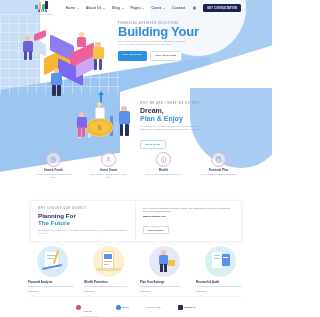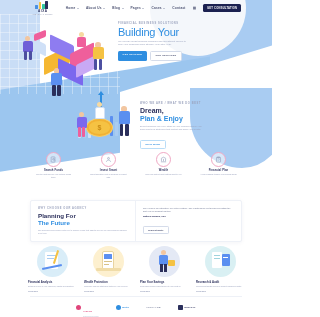--- a/index.html
+++ b/index.html
@@ -94,21 +94,21 @@
   }
 
   
   .hero { position: absolute; left: 0; top: 16px; width: 272px; height: 76px; z-index: 20; }
   .hero-copy { position: absolute; left: 118px; top: 6px; width: 86px; }
   .eyebrow {
     font-size: 2.6px; letter-spacing: .6px; color: #9aa2bd; font-weight: 700;
     text-transform: uppercase; margin-bottom: 2px;
   }
   .hero-title {
-    font-size: 11px; line-height: 10.4px; font-weight: 400; color: #2b2f5b;
+    font-size: 13px; line-height: 10.4px; font-weight: 700; color: #2b2f5b;
     letter-spacing: -.25px;
   }
   .hero-title .accent { color: #2f8ee0; }
   .hero-desc { font-size: 2.5px; line-height: 3.4px; color: #9aa2bd; margin-top: 2.5px; width: 72px; }
   .hero-btns { display: flex; gap: 3px; margin-top: 4px; }
   .btn-primary {
     background: #2f8ee0; color: #fff; font-size: 2.5px; font-weight: 700;
     padding: 2.4px 4.5px; border-radius: 1.5px; letter-spacing: .2px; white-space: nowrap;
   }
   .btn-outline {

